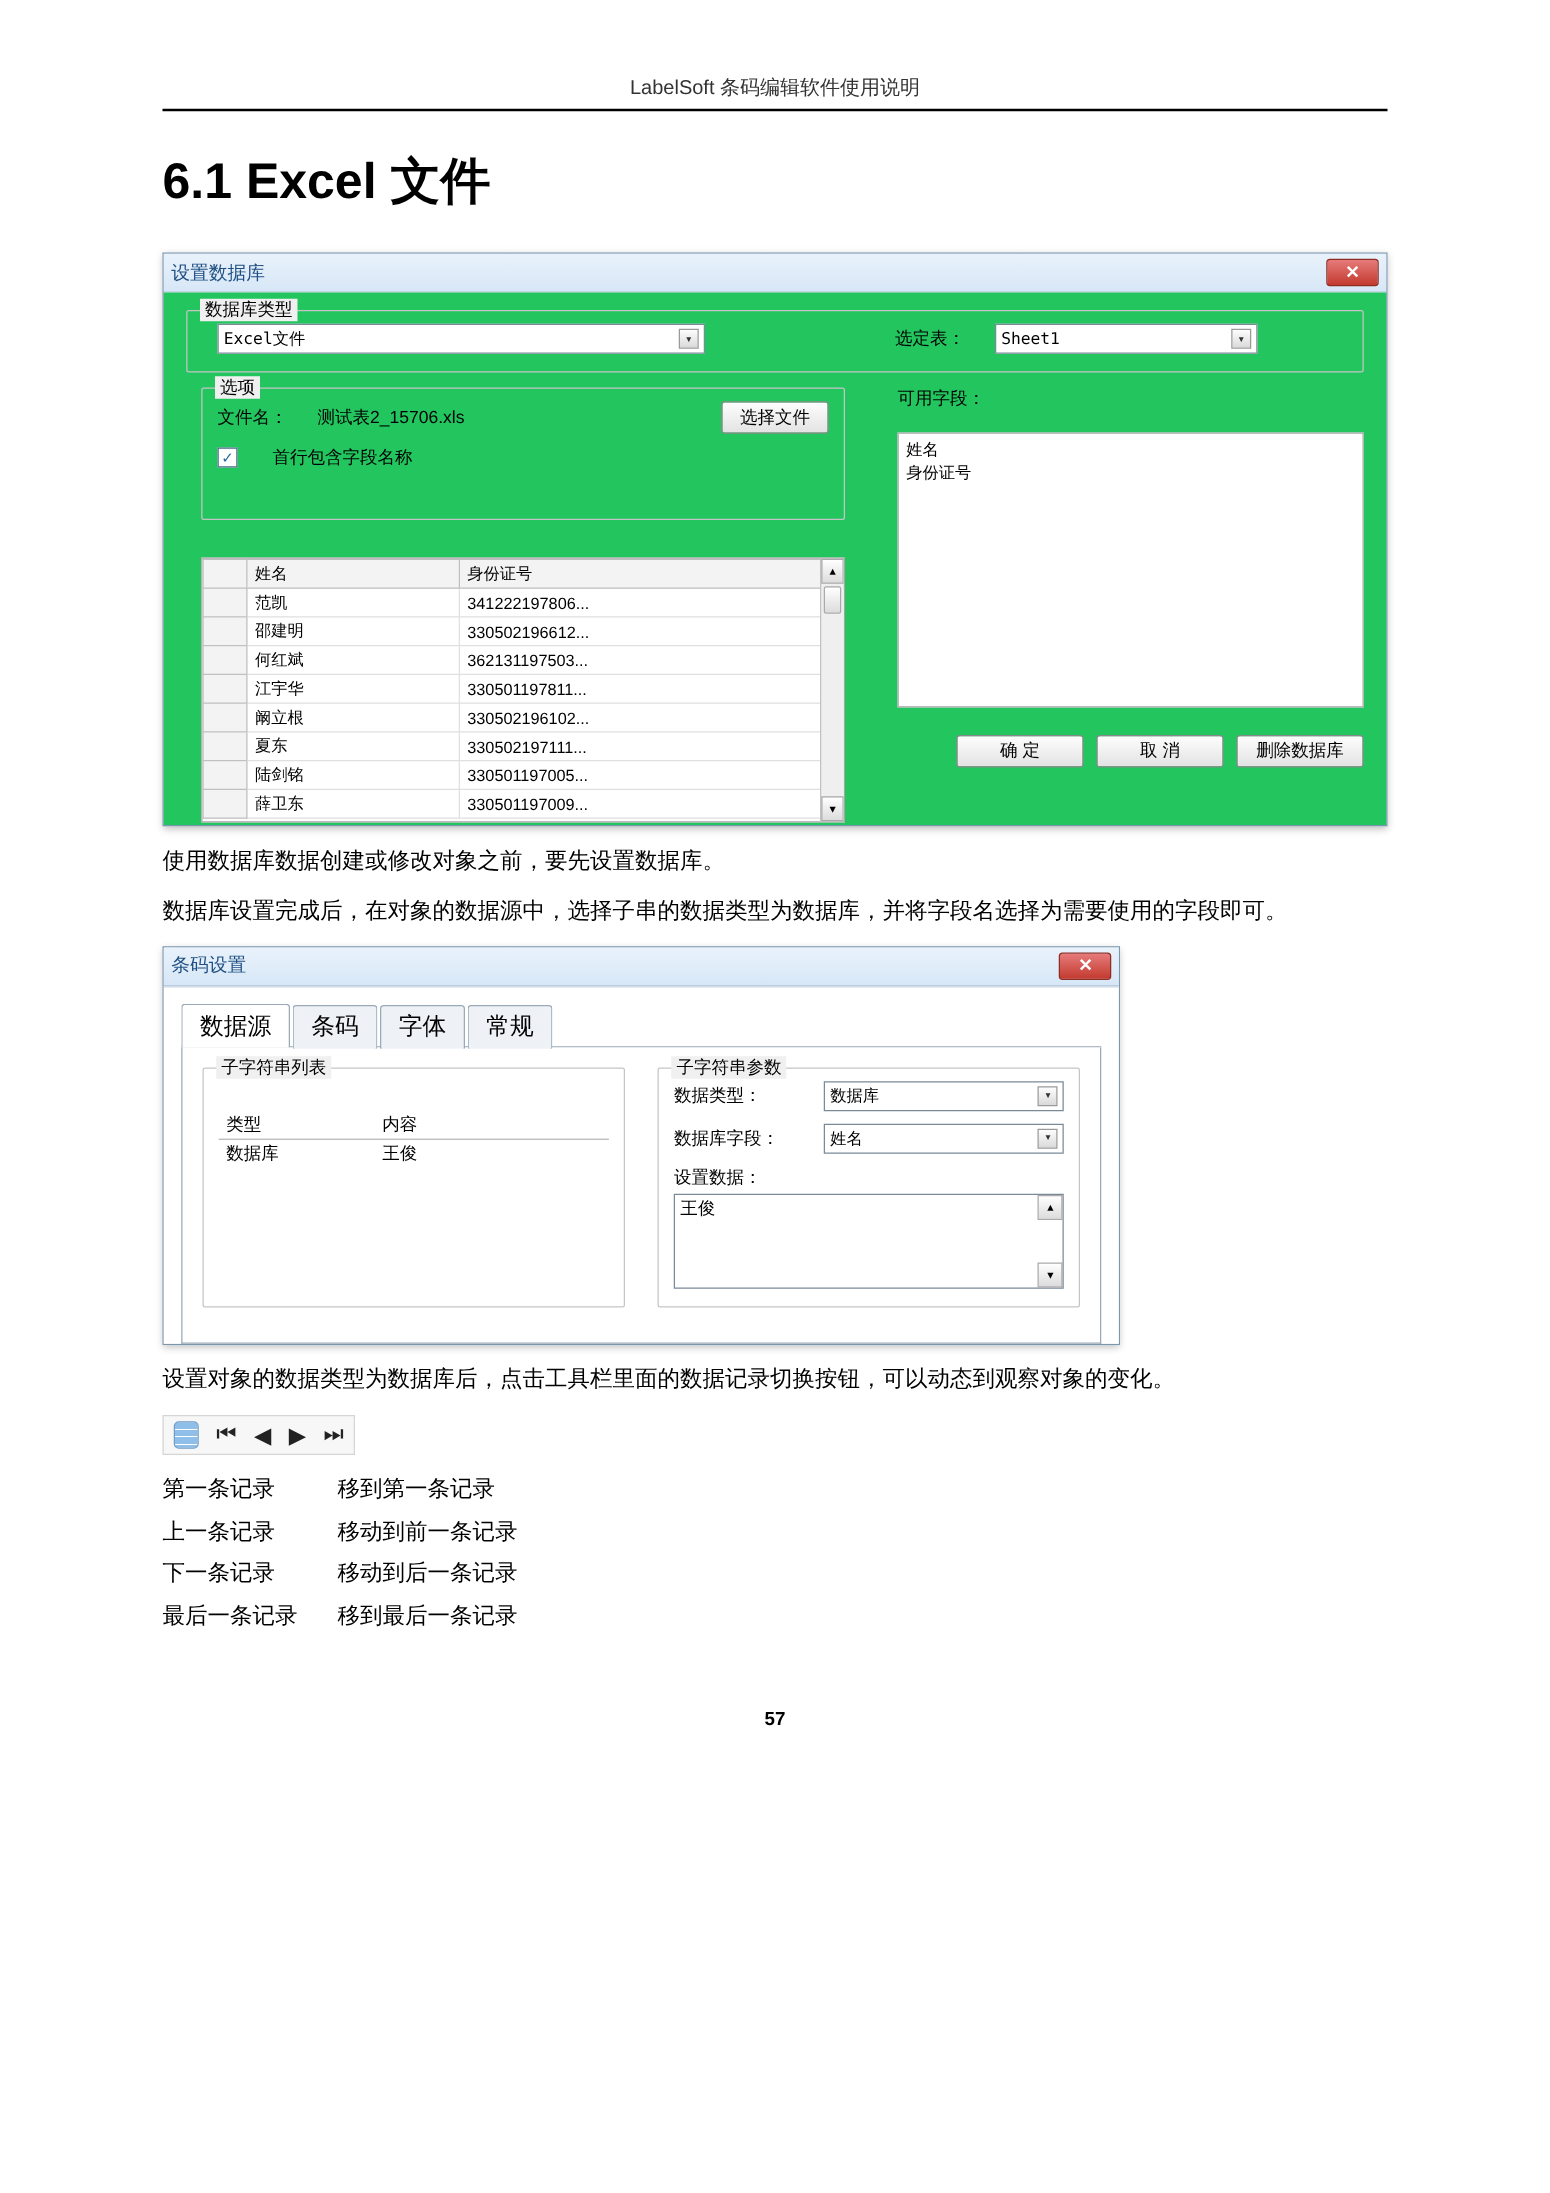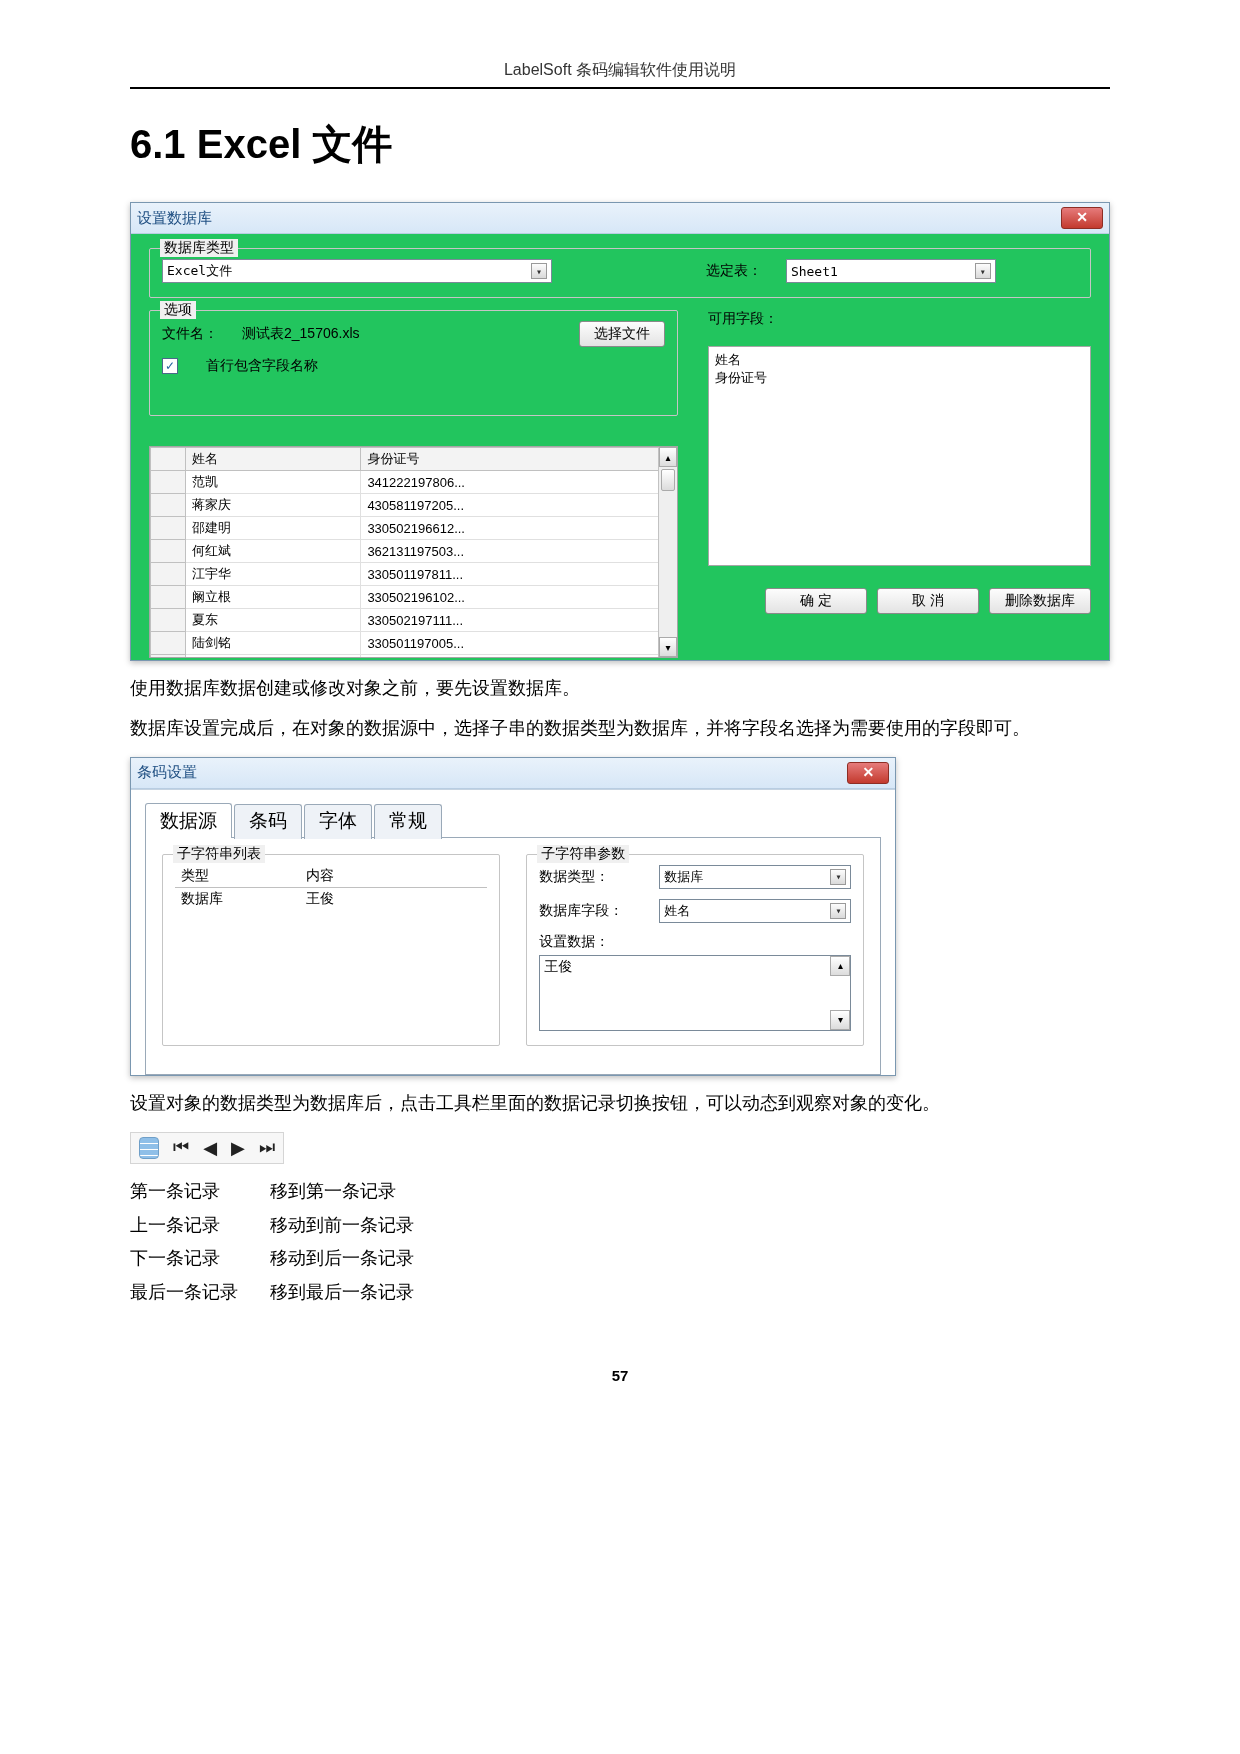--- a/index.html
+++ b/index.html
@@ -98,21 +98,21 @@
     font-size:14px;
     text-align:center;
   }
   .chk {
     width:14px;height:14px;border:1px solid #4a6a8a; background:#fff;
     display:inline-flex;align-items:center;justify-content:center;
     font-size:12px;color:#2a66a0;margin-right:4px;
   }
   .label { font-size:14px; }
   .two-col { display:flex; gap:30px; }
-  .two-col > div { display:flex; flex-direction:column; gap:10px; }
+  .two-col > div { display:flex; flex-direction:column; gap:10px;margin-left:12px; }
   .col-left { flex:1 1 58%; }
   .col-right { flex:1 1 42%; }
   
   .tbl-wrap {
     border:1px solid #a6a6a6;
     background:#fff;
     height:210px;
     overflow:hidden;
     margin-top:8px;
     position:relative;
@@ -162,21 +162,21 @@
     border:1px solid #9aa9b8; border-bottom:none;
     background:#fff; padding:4px 14px; font-size:19px;
     border-top-left-radius:3px;border-top-right-radius:3px;
     position:relative; top:1px; margin-right:2px;
   }
   .tab:not(.active){ background:#eef2f7; top:2px; padding-top:3px;padding-bottom:3px;}
   .tab.active { z-index:2;}
   .tabpage { border:1px solid #9aa9b8; border-top:none; background:#fff; padding:16px; display:flex; gap:26px;}
   .tabpage .groupbox { background:#fff; flex:1;}
   .small-table {
-    width:100%; border-collapse:collapse; font-size:14px;
+    width:100%; border-collapse:collapse; font-size:14px;margin-top:24px;
   }
   .small-table th { text-align:left; padding:2px 6px; border-bottom:1px solid #c0c0c0;font-weight:normal;}
   .small-table td { padding:2px 6px;}
   .multiline {
     background:#fff; border:1px solid #7a8a99; height:70px; position:relative;
     padding:2px 4px; font-size:14px;
   }
   .multiline .arrow {
     position:absolute; right:0; width:18px; height:18px;
     background:linear-gradient(#fff,#dcdcdc);border:1px solid #aaa;
@@ -262,25 +262,20 @@
                 <th class="rowhdr"></th>
                 <th>姓名</th>
                 <th style="width:60%">身份证号</th>
               </tr>
                 </thead>
               <tbody id="preview-tbody">
                   <tr>
                     <td class="rowhdr"></td>
                     <td>范凯</td>
                     <td>341222197806...</td>
-                  </tr>
-                  <tr>
-                    <td class="rowhdr"></td>
-                    <td>蒋家庆</td>
-                    <td>430581197205...</td>
                   </tr>
                   <tr>
                     <td class="rowhdr"></td>
                     <td>邵建明</td>
                     <td>330502196612...</td>
                   </tr>
                   <tr>
                     <td class="rowhdr"></td>
                     <td>何红斌</td>
                     <td>362131197503...</td>

